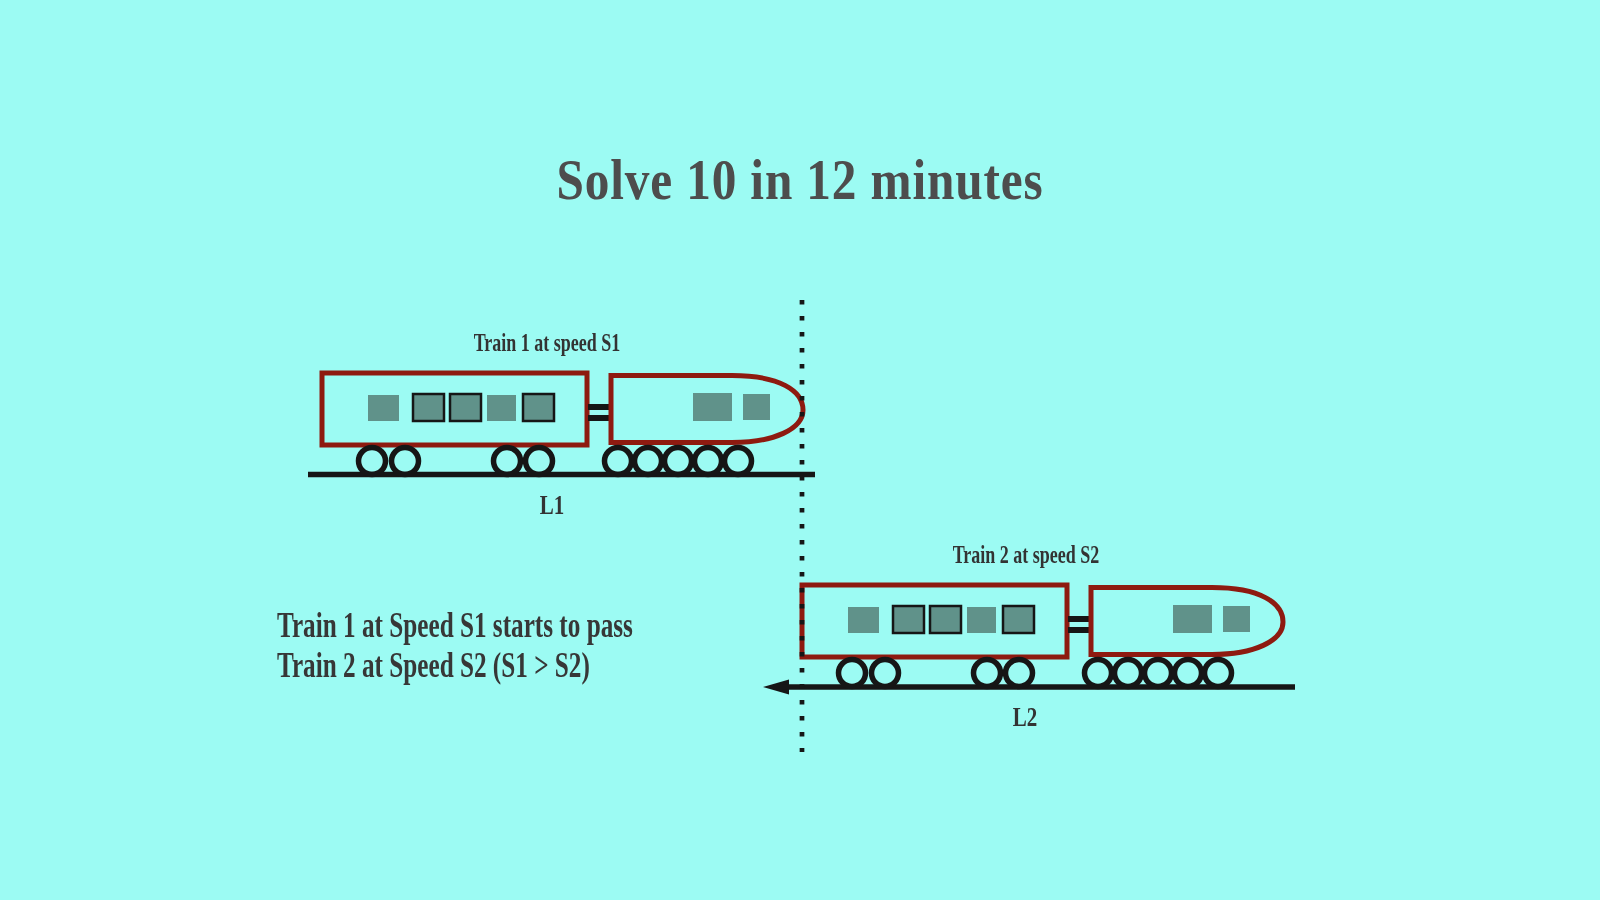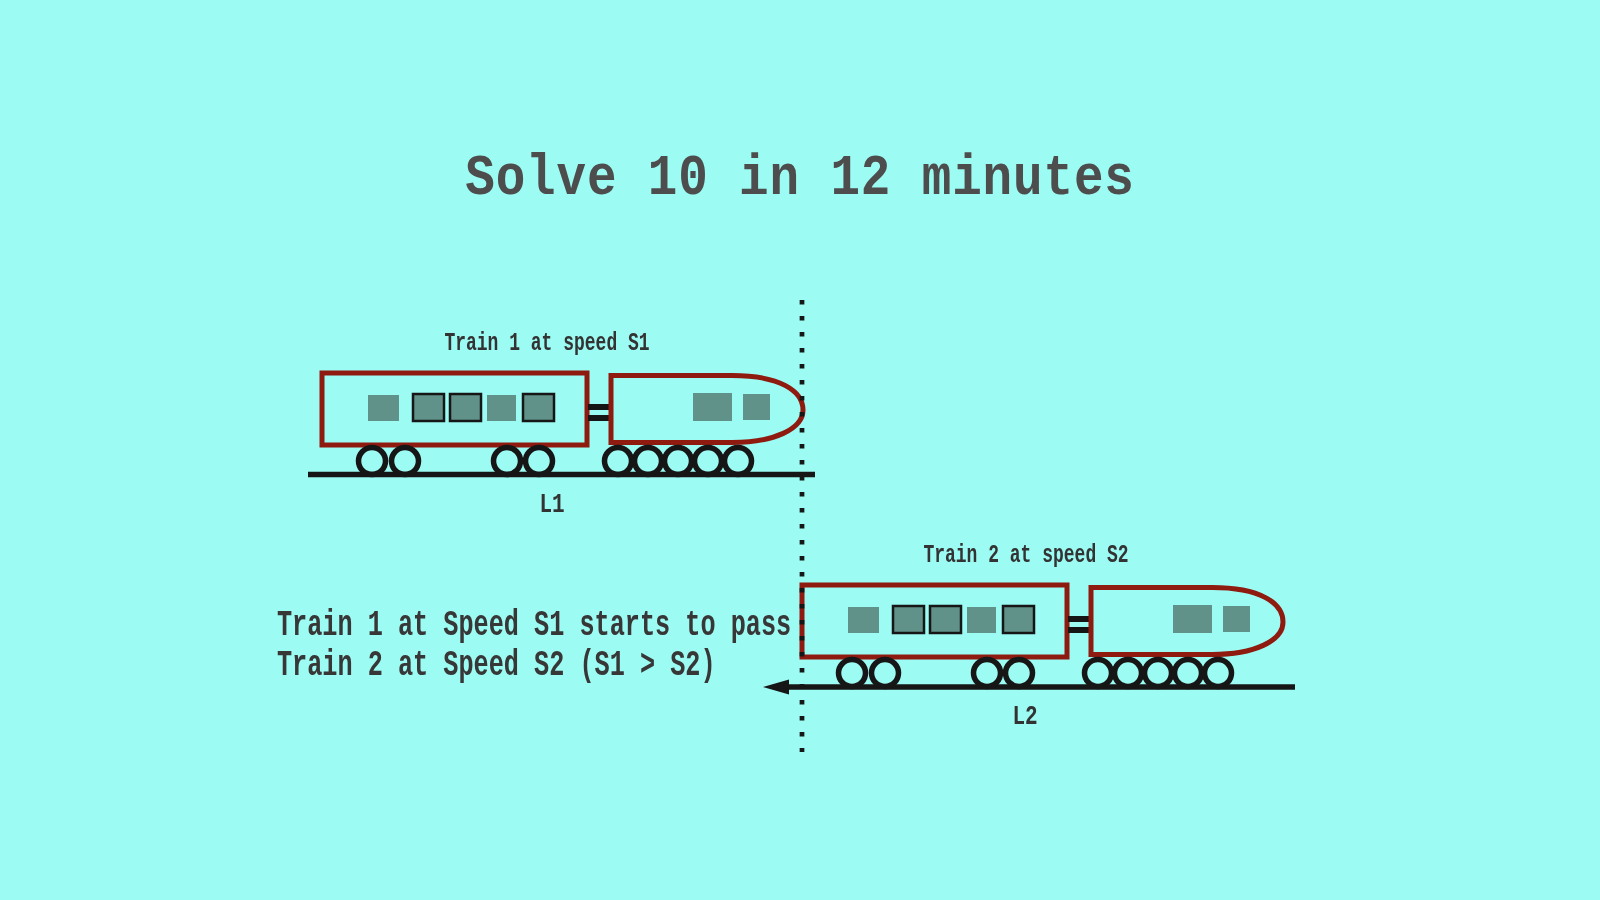--- a/index.html
+++ b/index.html
@@ -8,21 +8,21 @@
     --window-fill:#60928A;
     --line-black:#161616;
     --label-text:#333333;
     --title-text:#4D4D4D;
   }
   *{margin:0;padding:0;box-sizing:border-box;}
   html,body{background:var(--background);}
   .stage{
     position:relative;width:1600px;height:900px;overflow:hidden;
     background:var(--background);
-    font-family:Liberation Mono, monospace;
+    font-family:Liberation Serif, serif;
   }
   .scene{position:absolute;left:0;top:0;}
   
   .car{fill:none;stroke:var(--train-outline);stroke-width:5px;}
   .win{fill:var(--window-fill);stroke:none;}
   .win.framed{stroke:var(--line-black);stroke-width:2.5px;}
   .bar{fill:var(--line-black);}
   .wheel{fill:none;stroke:var(--line-black);stroke-width:5.5px;}
   .track{stroke:var(--line-black);stroke-width:5.5px;}
   .arrowhead{fill:var(--line-black);}

